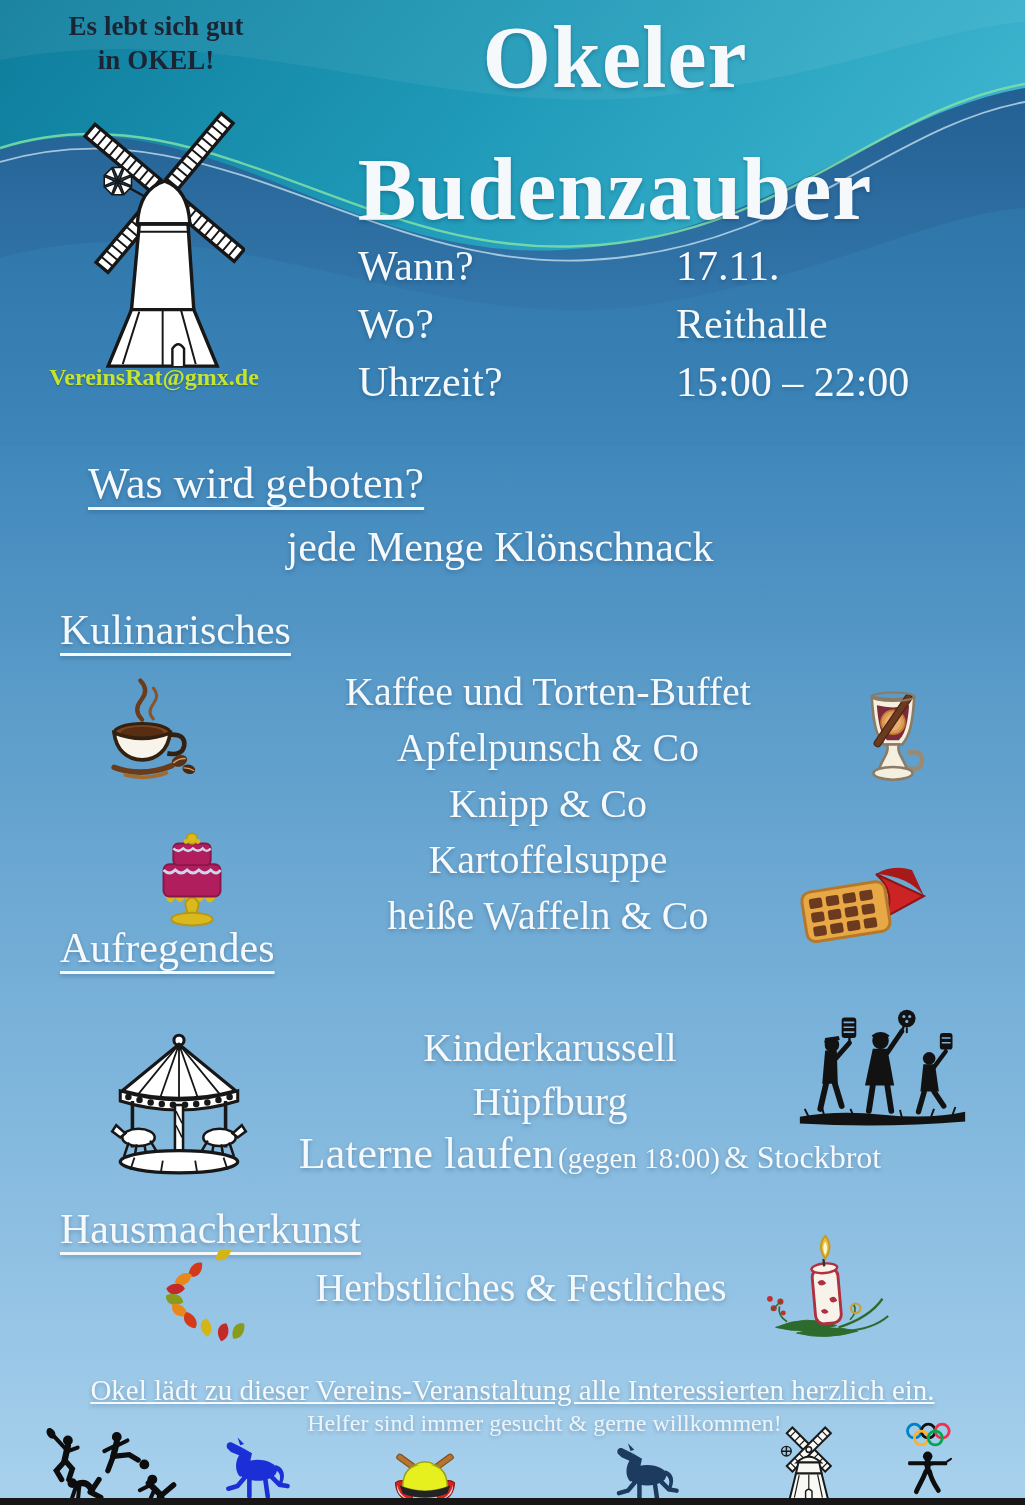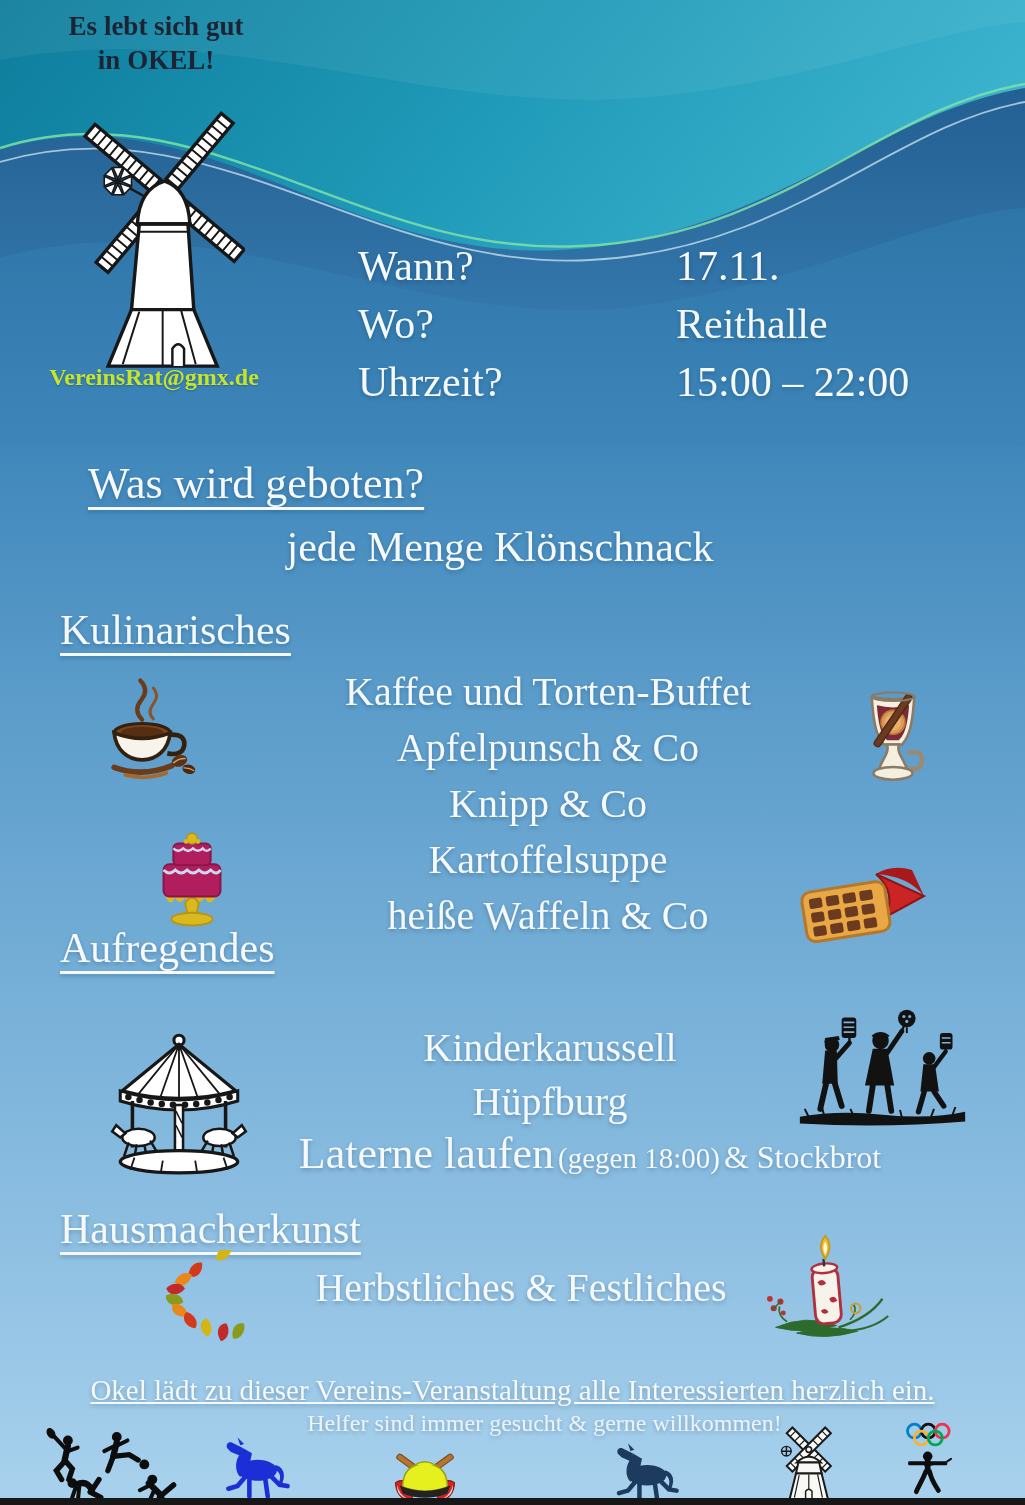--- a/index.html
+++ b/index.html
@@ -96,20 +96,22 @@
     <line x1="72" y1="158" x2="126" y2="158" stroke="#171717" stroke-width="2"></line>
     <path d="M66,238 L42,296 L154,296 L130,238 Z" fill="#ffffff" stroke="#171717" stroke-width="3.5"></path>
     <path d="M74,240 L57,294 M98,239 L98,295 M117,239 L132,294" stroke="#171717" stroke-width="2"></path>
     <path d="M108,296 V278 Q114,269 120,278 V296" fill="#ffffff" stroke="#171717" stroke-width="2.5"></path>
   </svg>
 
   <div class="abs contact center" style="left:18px;top:362px;width:272px;">
     <div class="c2">VereinsRat@gmx.de</div>
   </div>
 
+  <div class="abs white title center" style="left:260px;top:14px;width:710px;">Okeler</div>
+  <div class="abs white title center" style="left:230px;top:146px;width:770px;">Budenzauber</div>
 
   <div class="abs" style="left:358px;top:238px;width:620px;">
     <div style="display:flex;">
       <div class="white info-label" style="width:318px;">Wann?</div>
       <div class="white info-value">17.11.</div>
     </div>
     <div style="display:flex;">
       <div class="white info-label" style="width:318px;">Wo?</div>
       <div class="white info-value">Reithalle</div>
     </div>

